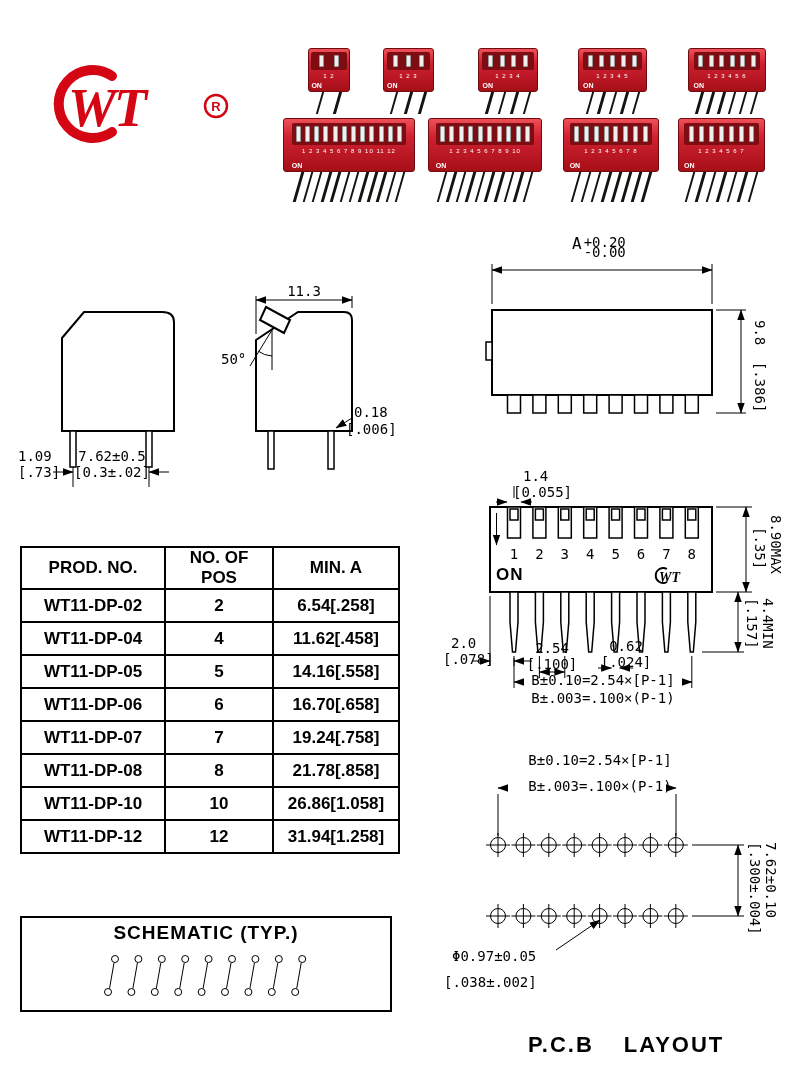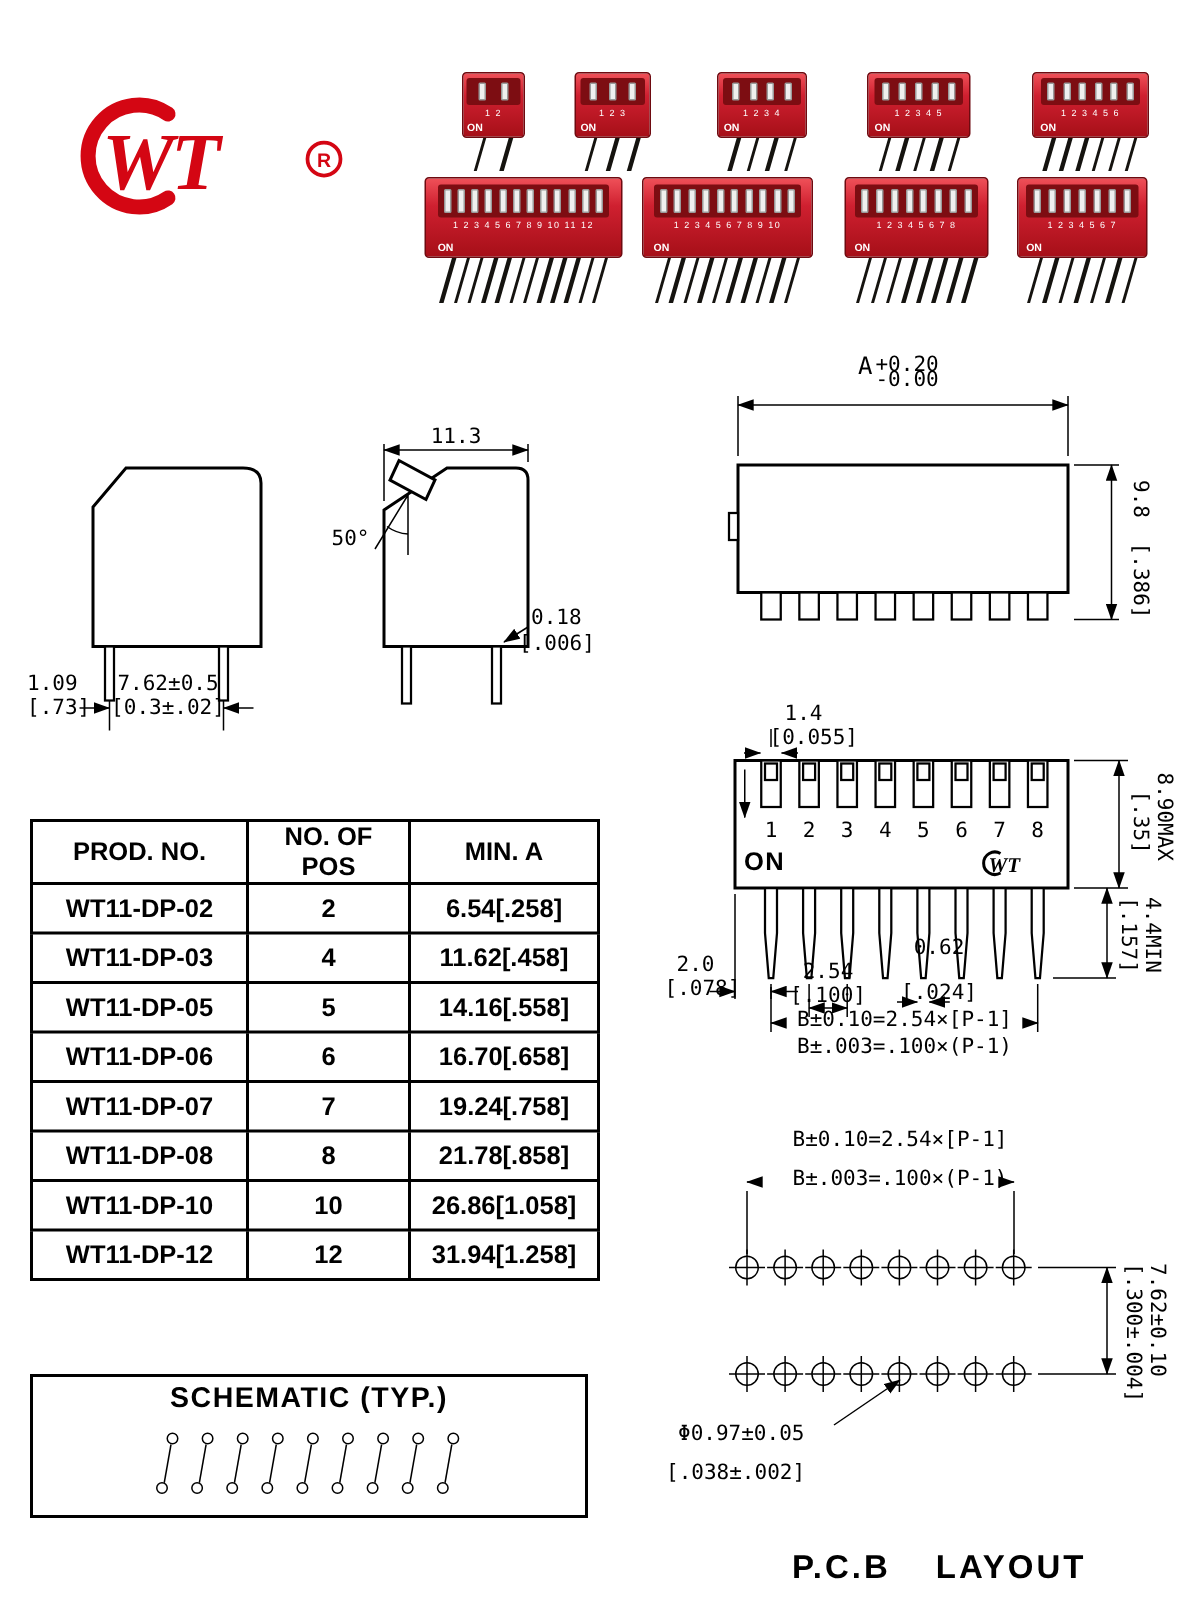--- a/index.html
+++ b/index.html
@@ -458,41 +458,41 @@
     <div style="padding-left:12px">[.35]</div>
   </div>
   <div class="dim rot" style="left:776px;top:598px">
     <div>4.4MIN</div>
     <div>[.157]</div>
   </div>
   <div class="dim" style="left:451px;top:635px">2.0</div>
   <div class="dim" style="left:443px;top:651px">[.078]</div>
   <div class="dim c" style="left:528px;top:640px;width:48px">2.54</div>
   <div class="dim c" style="left:524px;top:656px;width:56px">[.100]</div>
-  <div class="dim c" style="left:602px;top:624px;width:48px">0.62</div>
+  <div class="dim c" style="left:602px;top:638px;width:48px">0.62</div>
   <div class="dim c" style="left:598px;top:654px;width:56px">[.024]</div>
   <div class="dim c" style="left:517px;top:672px;width:172px">B±0.10=2.54×[P-1]</div>
   <div class="dim c" style="left:513px;top:690px;width:180px">B±.003=.100×(P-1)</div>
 
   <table id="spec-table">
     <thead>
       <tr>
         <th style="width:144px">PROD. NO.</th>
         <th style="width:108px">NO. OF POS</th>
         <th style="width:126px">MIN. A</th>
       </tr>
     </thead>
     <tbody>
         <tr>
           <td>WT11-DP-02</td>
           <td>2</td>
           <td>6.54[.258]</td>
         </tr>
         <tr>
-          <td>WT11-DP-03</td>
+          <td>WT11-DP-04</td>
           <td>4</td>
           <td>11.62[.458]</td>
         </tr>
         <tr>
           <td>WT11-DP-05</td>
           <td>5</td>
           <td>14.16[.558]</td>
         </tr>
         <tr>
           <td>WT11-DP-06</td>

